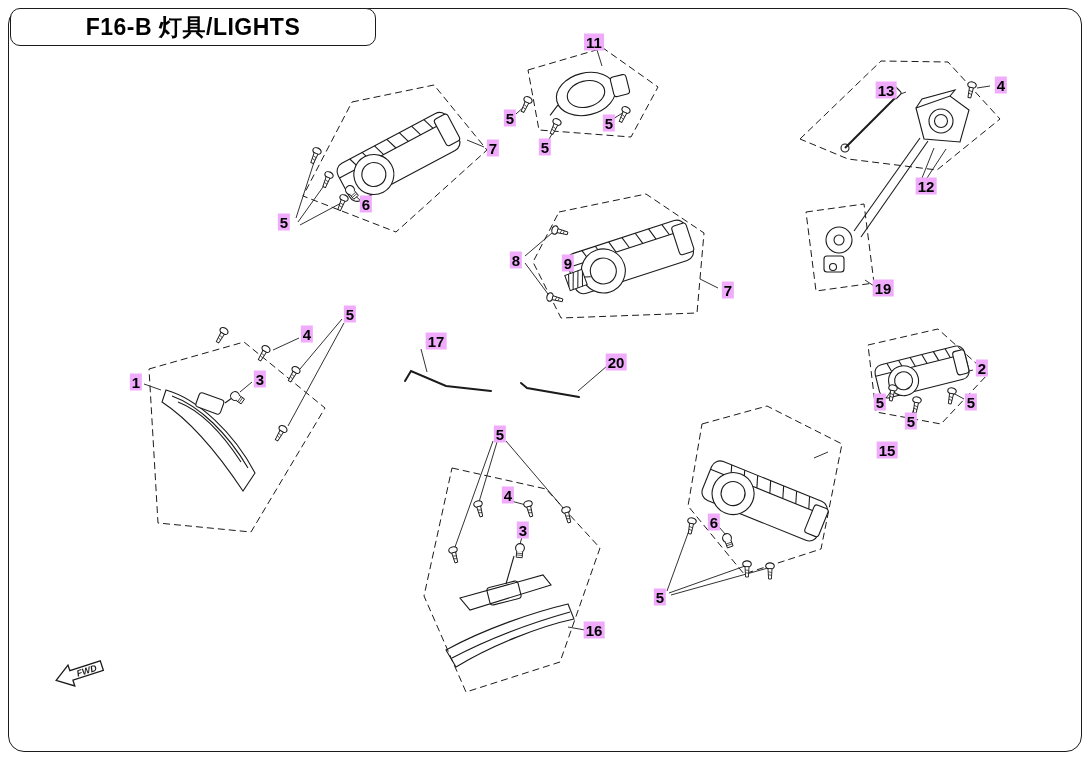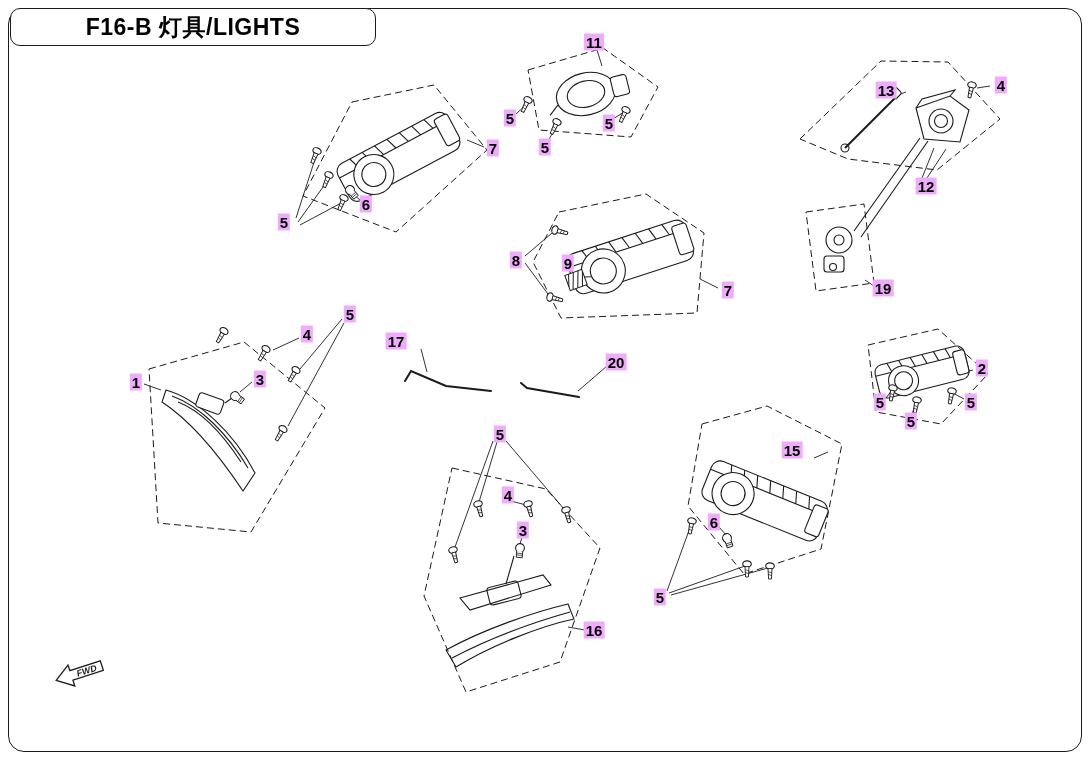--- a/index.html
+++ b/index.html
@@ -281,26 +281,26 @@
     <div class="part-label" style="left: 1001px; top: 85px;">4</div>
     <div class="part-label" style="left: 926px; top: 186px;">12</div>
     <div class="part-label" style="left: 883px; top: 288px; text-align: right;">19</div>
     <div class="part-label" style="left: 516px; top: 260px;">8</div>
     <div class="part-label" style="left: 568px; top: 263px;">9</div>
     <div class="part-label" style="left: 728px; top: 290px;">7</div>
     <div class="part-label" style="left: 350px; top: 314px;">5</div>
     <div class="part-label" style="left: 307px; top: 334px;">4</div>
     <div class="part-label" style="left: 260px; top: 379px;">3</div>
     <div class="part-label" style="left: 136px; top: 382px;">1</div>
-    <div class="part-label" style="left: 396px; top: 341px;">17</div>
+    <div class="part-label" style="left: 436px; top: 341px;">17</div>
     <div class="part-label" style="left: 616px; top: 362px;">20</div>
     <div class="part-label" style="left: 982px; top: 368px;">2</div>
     <div class="part-label" style="left: 880px; top: 402px;">5</div>
     <div class="part-label" style="left: 911px; top: 421px;">5</div>
     <div class="part-label" style="left: 971px; top: 402px;">5</div>
-    <div class="part-label" style="left: 792px; top: 450px;">15</div>
+    <div class="part-label" style="left: 887px; top: 450px;">15</div>
     <div class="part-label" style="left: 714px; top: 522px;">6</div>
     <div class="part-label" style="left: 660px; top: 597px;">5</div>
     <div class="part-label" style="left: 500px; top: 434px;">5</div>
     <div class="part-label" style="left: 508px; top: 495px;">4</div>
     <div class="part-label" style="left: 523px; top: 530px;">3</div>
     <div class="part-label" style="left: 594px; top: 630px;">16</div>
   </div>
 
 </body></html>

